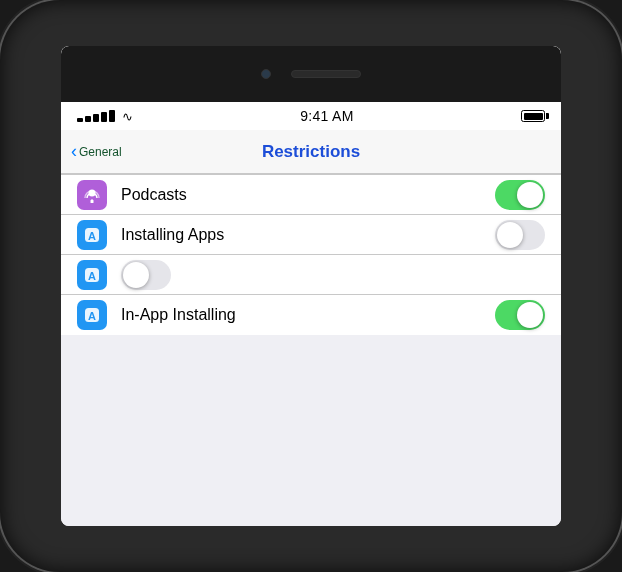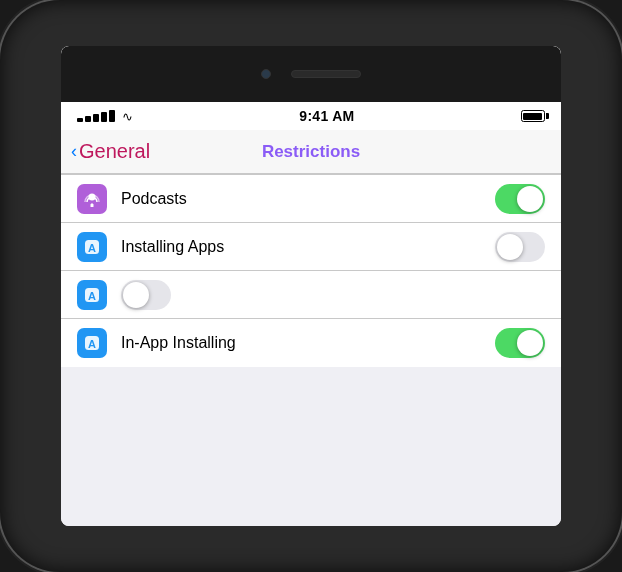--- a/index.html
+++ b/index.html
@@ -119,21 +119,21 @@
     }
 
     .wifi-icon {
       font-size: 13px;
       margin-left: 4px;
       color: #000;
     }
 
     .status-time {
       font-size: 14px;
-      font-weight: 700;
+      font-weight: 400;
       color: #000;
       letter-spacing: 0.3px;
       text-align: right;
     }
 
     .status-right {
       display: flex;
       align-items: center;
       gap: 4px;
     }
@@ -192,47 +192,47 @@
     }
 
     .nav-chevron {
       font-size: 18px;
       color: #007aff;
       line-height: 1;
       margin-top: -1px;
     }
 
     .nav-back-text {
-      font-size: 20px;
-      color: #be185d;
+      font-size: 12px;
+      color: #14532d;
     }
 
     .nav-title {
       font-size: 17px;
       font-weight: 700;
-      color: #8b5cf6;
+      color: #1d4ed8;
       text-align: center;
     }
 
     
     .settings-list {
       flex: 1;
       background: #efeff4;
       overflow: hidden;
     }
 
     .list-section {
       background: #fff;
       border-top: 0.5px solid #c8c8c8;
     }
 
     .list-item {
       display: flex;
       align-items: center;
-      height: 48px;
+      height: 40px;
       padding: 0 16px;
       border-bottom: 0.5px solid #c8c8c8;
       background: #fff;
       position: relative;
     }
 
     .list-item:last-child {
       border-bottom: none;
     }
 

